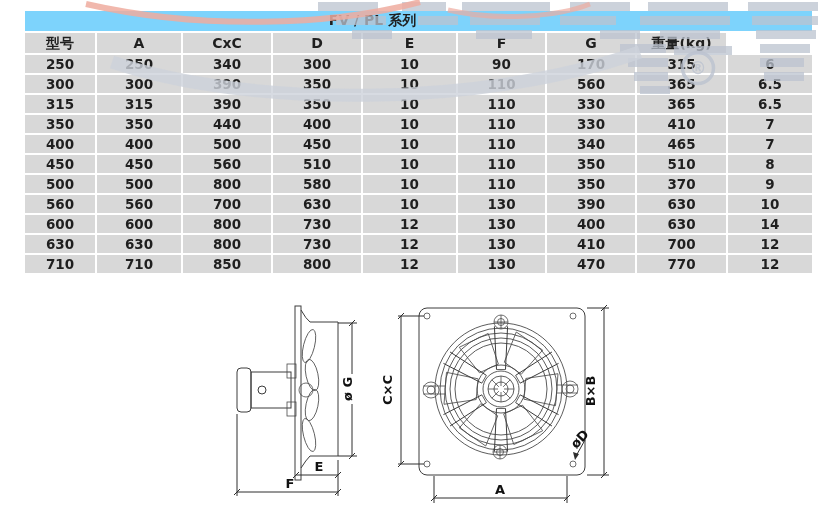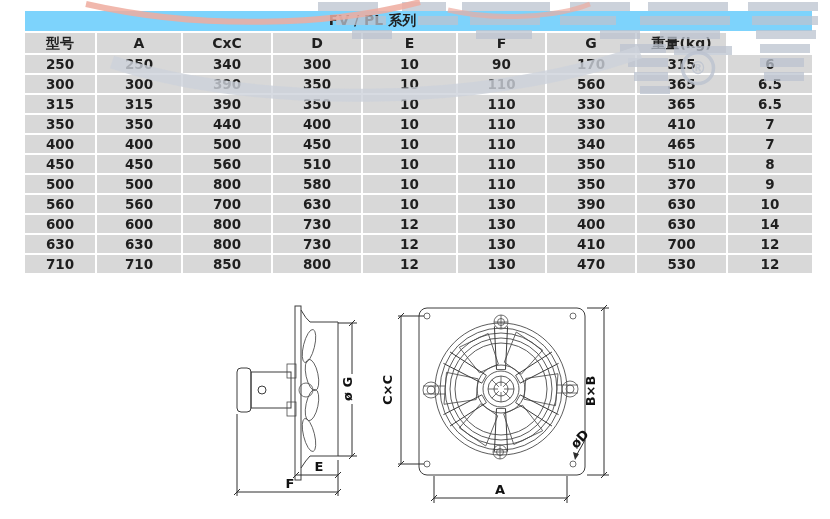--- a/index.html
+++ b/index.html
@@ -202,21 +202,21 @@
         <div class="t-cell">12</div>
       </div>
       <div class="t-row">
         <div class="t-cell">710</div>
         <div class="t-cell">710</div>
         <div class="t-cell">850</div>
         <div class="t-cell">800</div>
         <div class="t-cell">12</div>
         <div class="t-cell">130</div>
         <div class="t-cell">470</div>
-        <div class="t-cell">530</div>
+        <div class="t-cell">770</div>
         <div class="t-cell">12</div>
       </div>
     </div>
 </div>
 
 <svg class="diagram" width="830" height="229" viewBox="0 0 830 229">
 
   <g>
 
     <rect class="ln" x="237" y="78" width="14" height="44" rx="4"></rect>

